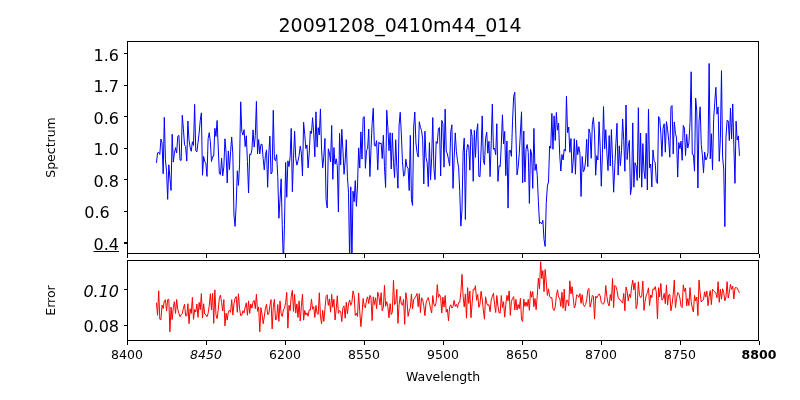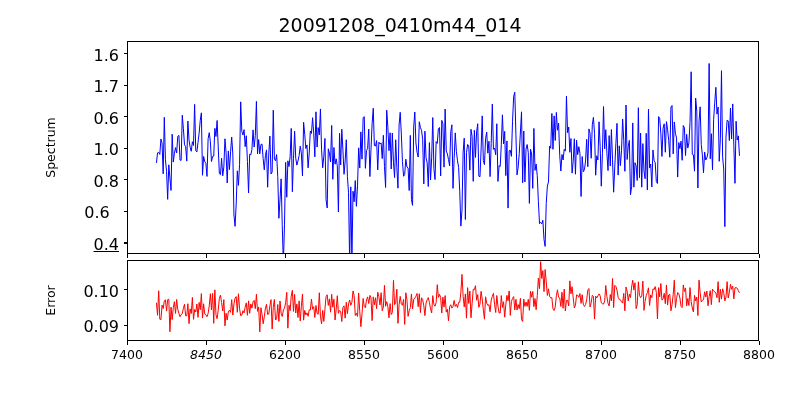--- a/index.html
+++ b/index.html
@@ -132,46 +132,47 @@
       <div class="ticklabel-y" style="left: 75px; top: 171.844px; width: 44px;">0.8</div>
       <div class="tick-y" style="left: 123.5px; top: 147.789px;"></div>
       <div class="ticklabel-y" style="left: 75px; top: 140.289px; width: 44px;">1.0</div>
       <div class="tick-y" style="left: 123.5px; top: 116.233px;"></div>
       <div class="ticklabel-y" style="left: 75px; top: 108.733px; width: 44px;">0.6</div>
       <div class="tick-y" style="left: 123.5px; top: 84.6778px;"></div>
       <div class="ticklabel-y" style="left: 75px; top: 77.1778px; width: 44px;">1.7</div>
       <div class="tick-y" style="left: 123.5px; top: 53.1222px;"></div>
       <div class="ticklabel-y" style="left: 75px; top: 45.6222px; width: 44px;">1.6</div>
       <div class="tick-y" style="left: 123.5px; top: 324.868px;"></div>
-      <div class="ticklabel-y" style="left: 75px; top: 317.368px; width: 44px;">0.09</div>
+      <div class="ticklabel-y" style="left: 75px; top: 317.368px; width: 44px;">0.08</div>
       <div class="tick-y" style="left: 123.5px; top: 289.342px;"></div>
-      <div class="ticklabel-y" style="left: 75px; top: 281.842px; width: 44px;">0.10</div>
+      <div class="ticklabel-y" style="left: 75px; top: 281.842px; width: 44px; font-style: italic;">0.10</div>
       <div class="tick-x" style="left: 126.5px; top: 341px;"></div>
-      <div class="ticklabel-x" style="left: 97px; top: 347px; width: 60px;">7400</div>
+      <div class="ticklabel-x" style="left: 97px; top: 347px; width: 60px;">8400</div>
       <div class="tick-x" style="left: 205.5px; top: 341px;"></div>
       <div class="ticklabel-x" style="left: 176px; top: 347px; width: 60px; font-style: italic;">8450</div>
       <div class="tick-x" style="left: 284.5px; top: 341px;"></div>
       <div class="ticklabel-x" style="left: 255px; top: 347px; width: 60px;">6200</div>
       <div class="tick-x" style="left: 363.5px; top: 341px;"></div>
       <div class="ticklabel-x" style="left: 334px; top: 347px; width: 60px;">8550</div>
       <div class="tick-x" style="left: 442.5px; top: 341px;"></div>
-      <div class="ticklabel-x" style="left: 413px; top: 347px; width: 60px;">5600</div>
+      <div class="ticklabel-x" style="left: 413px; top: 347px; width: 60px;">9500</div>
       <div class="tick-x" style="left: 521.5px; top: 341px;"></div>
       <div class="ticklabel-x" style="left: 492px; top: 347px; width: 60px;">8650</div>
       <div class="tick-x" style="left: 600.5px; top: 341px;"></div>
       <div class="ticklabel-x" style="left: 571px; top: 347px; width: 60px;">8700</div>
       <div class="tick-x" style="left: 679.5px; top: 341px;"></div>
       <div class="ticklabel-x" style="left: 650px; top: 347px; width: 60px;">8750</div>
       <div class="tick-x" style="left: 758.5px; top: 341px;"></div>
-      <div class="ticklabel-x" style="left: 729px; top: 347px; width: 60px;">8800</div>
+      <div class="ticklabel-x" style="left: 729px; top: 347px; width: 60px; font-weight: bold;">8800</div>
       <div class="tick-x" style="left: 126.5px; top: 254px;"></div>
       <div class="tick-x" style="left: 205.5px; top: 254px;"></div>
       <div class="tick-x" style="left: 284.5px; top: 254px;"></div>
       <div class="tick-x" style="left: 363.5px; top: 254px;"></div>
       <div class="tick-x" style="left: 442.5px; top: 254px;"></div>
       <div class="tick-x" style="left: 521.5px; top: 254px;"></div>
       <div class="tick-x" style="left: 600.5px; top: 254px;"></div>
       <div class="tick-x" style="left: 679.5px; top: 254px;"></div>
       <div class="tick-x" style="left: 758.5px; top: 254px;"></div>
     </div>
 
+  <div id="xlabel">Wavelength</div>
 
 </div>
 
 </body></html>

